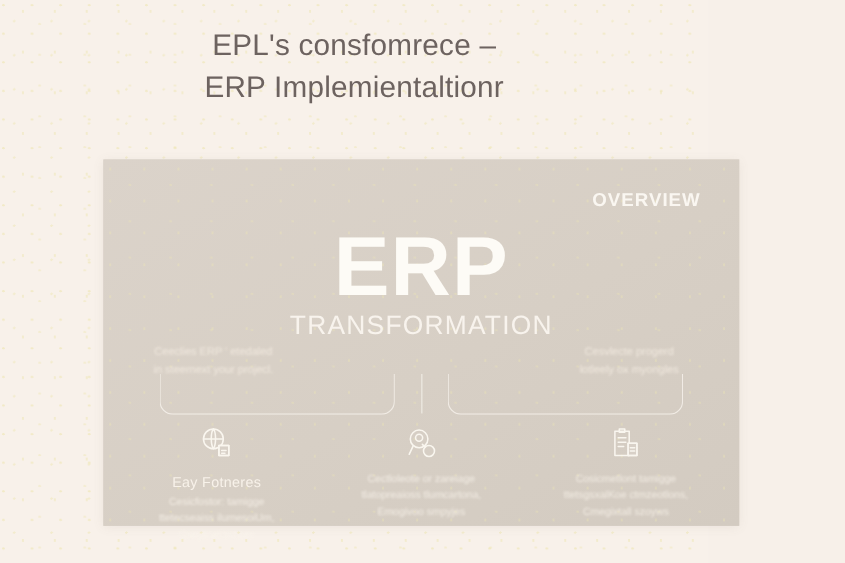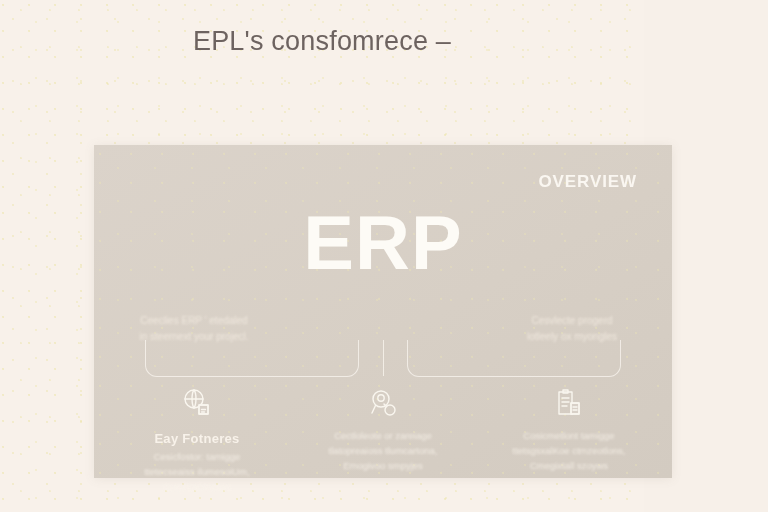--- a/index.html
+++ b/index.html
@@ -174,21 +174,21 @@
     display: flex;
     align-items: center;
     justify-content: center;
     filter: blur(.45px);
     opacity: .92;
   }
   .card-icon svg { display: block; }
   .card-title {
     margin-top: 6px;
     font-size: 13px;
-    font-weight: 700;
+    font-weight: 400;
     letter-spacing: .3px;
     filter: blur(.55px);
     opacity: .95;
   }
   .card-body {
     margin-top: 3px;
     font-size: 9.5px;
     line-height: 1.6;
     opacity: .8;
     filter: blur(1.1px);
@@ -196,29 +196,31 @@
   .card-body span { display: block; }
 </style>
 </head>
 <body>
 
 <div class="slide">
   <div class="grain"></div>
 
   <div class="title-block">
     <span class="title-line-1">EPL's consfomrece –</span>
+    <span class="title-line-2">ERP  Implemientaltionr</span>
   </div>
 
   <div class="panel">
     <div class="grain2"></div>
 
     <div class="eyebrow eyebrow-right">OVERVIEW</div>
 
     <div class="hero">
       <span class="hero-main">ERP</span>
+      <span class="hero-sub">TRANSFORMATION</span>
     </div>
 
     <div class="side-copy side-copy-left">
       <span>Ceeclies ERP ' etedaled</span>
       <span>in steernext your projecl.</span>
     </div>
 
     <div class="side-copy side-copy-right">
       <span>Cesvlecte progerd</span>
       <span>lotleely ox myongles</span>

